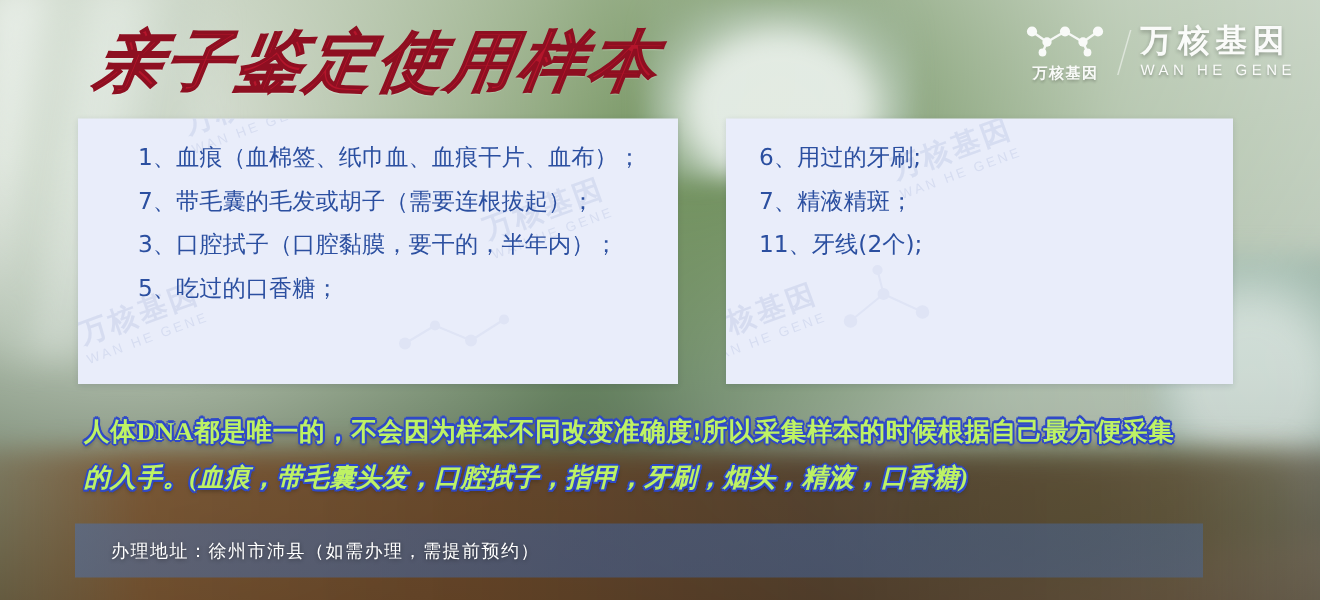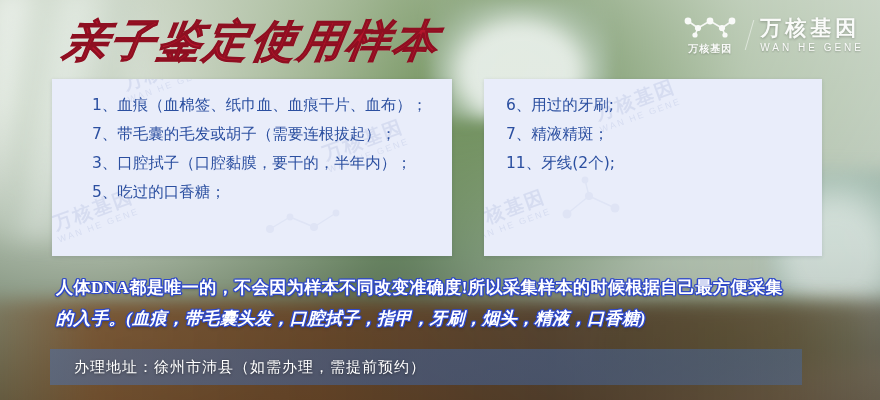--- a/index.html
+++ b/index.html
@@ -113,36 +113,36 @@
     white-space:nowrap;
     font-family:"DejaVu Sans","Liberation Sans",sans-serif;
   }
   .panel-right .list{padding-left:22px;}
 
   
   .para{
     position:absolute;left:56px;top:272px;width:790px;
     font-family:"Liberation Serif","DejaVu Serif",serif;
     font-weight:700;font-size:17px;line-height:31px;letter-spacing:.5px;
-    color:#ffffff;
+    color:#bef264;
     text-shadow:
       -1.4px 0 #2f49c8, 1.4px 0 #2f49c8, 0 -1.4px #2f49c8, 0 1.4px #2f49c8,
       -1px -1px #2f49c8, 1px -1px #2f49c8, -1px 1px #2f49c8, 1px 1px #2f49c8,
       0 2px 3px rgba(0,0,0,.35);
   }
   .para .l2{display:block;font-style:italic;}
 
   
   .addr{
     position:absolute;left:50px;top:349px;width:752px;height:36px;
     background:linear-gradient(90deg,rgba(82,110,158,.62) 0%,rgba(64,96,150,.60) 45%,rgba(74,104,152,.52) 100%);
     display:flex;align-items:center;
   }
   .addr-text{
-    color:#fff;font-size:15px;letter-spacing:1px;margin-left:24px;
+    color:#fff;font-size:12px;letter-spacing:1px;margin-left:24px;
     font-family:"DejaVu Sans","Liberation Sans",sans-serif;
     text-shadow:0 1px 3px rgba(0,0,0,.45);
     white-space:nowrap;
   }
 </style>
 </head>
 <body>
 
 <div class="stage">
 

